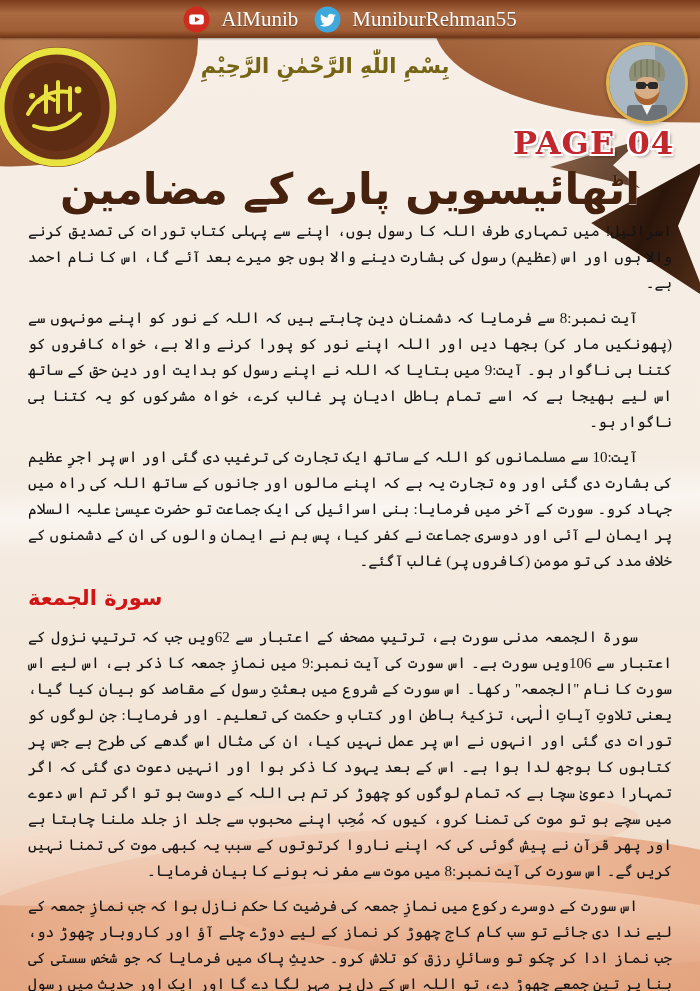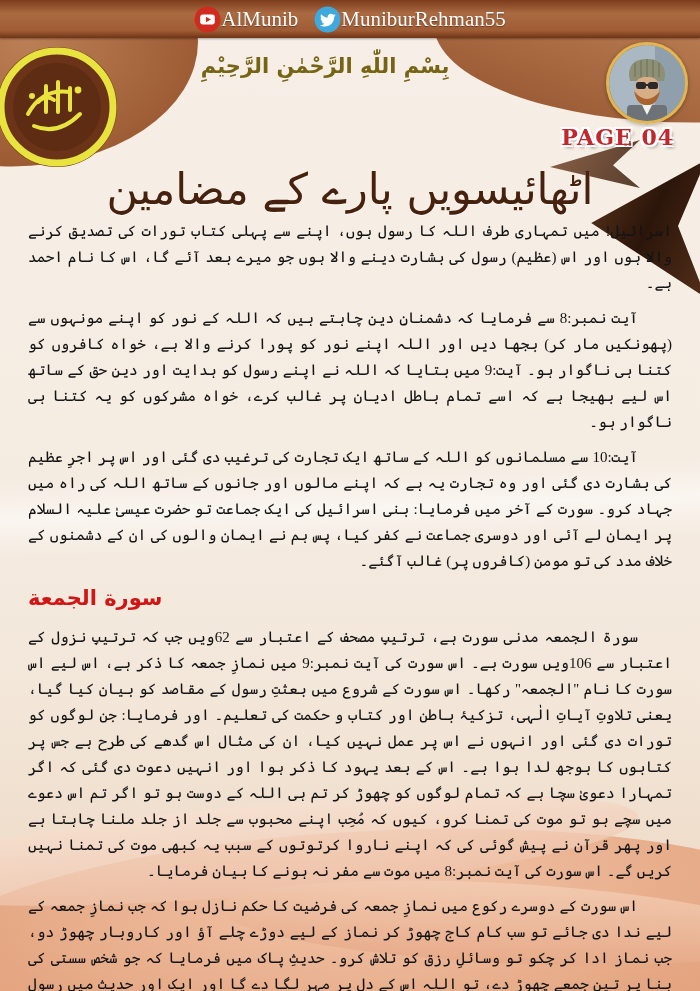--- a/index.html
+++ b/index.html
@@ -8,21 +8,21 @@
     background:linear-gradient(180deg,#f7efe7 0%,#f5ece2 45%,#f3e7da 70%,#efdcc9 88%,#ecd2bd 100%);
     font-family:"DejaVu Sans",sans-serif;
   }
   
   .social-bar{
     position:relative;z-index:5;height:38px;
     background:linear-gradient(180deg,#7c3b1b 0%,#aa6a42 35%,#a05d35 80%,#6f3516 100%);
     display:flex;align-items:center;justify-content:center;gap:16px;
     box-shadow:0 1px 2px rgba(0,0,0,.35);
   }
-  .social-item{display:flex;align-items:center;gap:0;cursor:pointer;}
+  .social-item{display:flex;align-items:center;gap:11px;cursor:pointer;}
   .social-label{color:#fff;font-family:"Liberation Serif","DejaVu Serif",serif;font-size:21px;text-shadow:0 1px 1px rgba(0,0,0,.4);}
   .icon{width:27px;height:27px;display:block;}
   
   .masthead{position:relative;height:172px;z-index:1;}
   .swoosh-tl{position:absolute;top:-14px;left:-50px;width:310px;height:178px;
     background:radial-gradient(ellipse at 25% 12%,#bb7f55 0%,#a0halt 0,#9c5a32 55%,#8a4a26 100%);
     background:radial-gradient(ellipse at 25% 12%,#bb7f55 0%,#9c5a32 55%,#8a4a26 100%);
     clip-path:ellipse(60% 70% at 20% 10%);}
   .swoosh-tr{position:absolute;top:-26px;right:-70px;width:420px;height:158px;
     background:linear-gradient(200deg,#c08useless,#94542e);
@@ -33,24 +33,24 @@
     clip-path:polygon(100% 4%,18% 46%,100% 96%,80% 48%);}
   .chevron-dark2{position:absolute;top:96px;right:60px;width:90px;height:60px;z-index:2;
     background:linear-gradient(115deg,#7a4a2a,#3a1d0e);
     clip-path:polygon(100% 10%,0 55%,100% 90%,70% 52%);opacity:.85;}
   .logo-wrap{position:absolute;top:6px;left:-6px;width:126px;height:126px;z-index:3;}
   .bismillah{position:absolute;top:16px;left:50%;transform:translateX(-60%);z-index:3;
     font-size:21px;font-weight:bold;color:#756414;white-space:nowrap;direction:rtl;}
   .portrait{position:absolute;top:4px;right:12px;width:76px;height:76px;border-radius:50%;
     border:3px solid #e3b74e;overflow:hidden;z-index:3;box-shadow:0 1px 4px rgba(0,0,0,.35);}
   .page-badge{position:absolute;top:86px;right:26px;z-index:4;
-    font-family:"DejaVu Serif","Liberation Serif",serif;font-weight:bold;font-size:22px;letter-spacing:1px;color:#c1272d;
+    font-family:"DejaVu Serif","Liberation Serif",serif;font-weight:bold;font-size:32px;letter-spacing:1px;color:#c1272d;
     text-shadow:-2px -2px 0 #fff,2px -2px 0 #fff,-2px 2px 0 #fff,2px 2px 0 #fff,3px 3px 3px rgba(0,0,0,.35);}
   .title{position:absolute;bottom:-4px;left:0;right:0;margin:0;z-index:3;
-    text-align:center;font-size:43px;font-weight:normal;color:#46210d;direction:rtl;
+    text-align:center;font-size:43px;font-weight:bold;color:#46210d;direction:rtl;
     text-shadow:0 1px 0 rgba(255,255,255,.6);}
   
   .article{position:relative;z-index:4;padding:8px 28px 0;direction:rtl;}
   .article p{font-size:15px;line-height:26px;color:#141414;text-align:justify;margin:0 0 9px;font-family:Liberation Serif, serif;}
   .article p.indent{text-indent:34px;}
   .surah-heading{color:#d11414;text-align:left;font-size:21px;font-weight:bold;margin:12px 0 14px;direction:rtl;}
   
   .band-mid{position:absolute;top:468px;left:-20px;width:740px;height:80px;z-index:1;transform:rotate(-2deg);
     background:linear-gradient(180deg,rgba(255,255,255,0) 0%,rgba(255,255,255,.55) 50%,rgba(255,255,255,0) 100%);}
   .wave-a{position:absolute;bottom:-70px;left:-90px;width:920px;height:230px;border-radius:50%;z-index:1;

